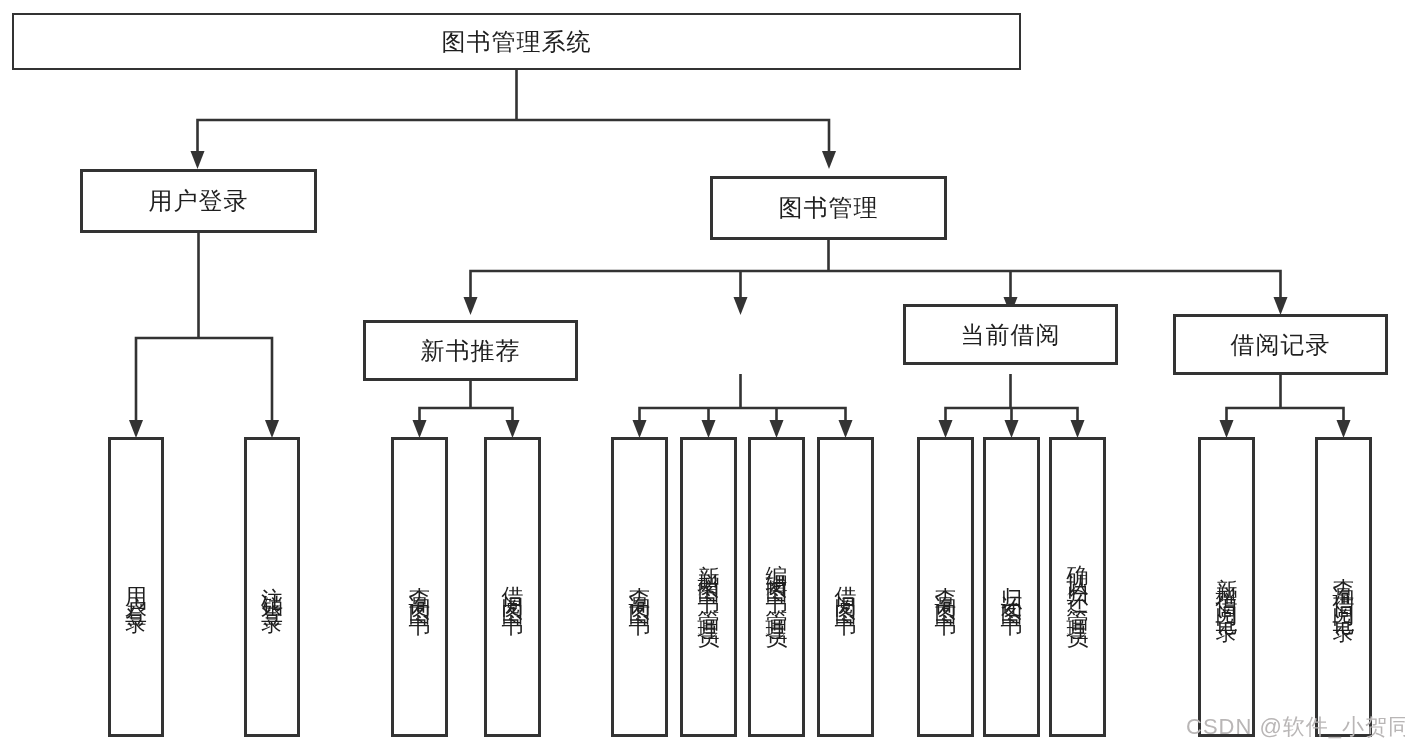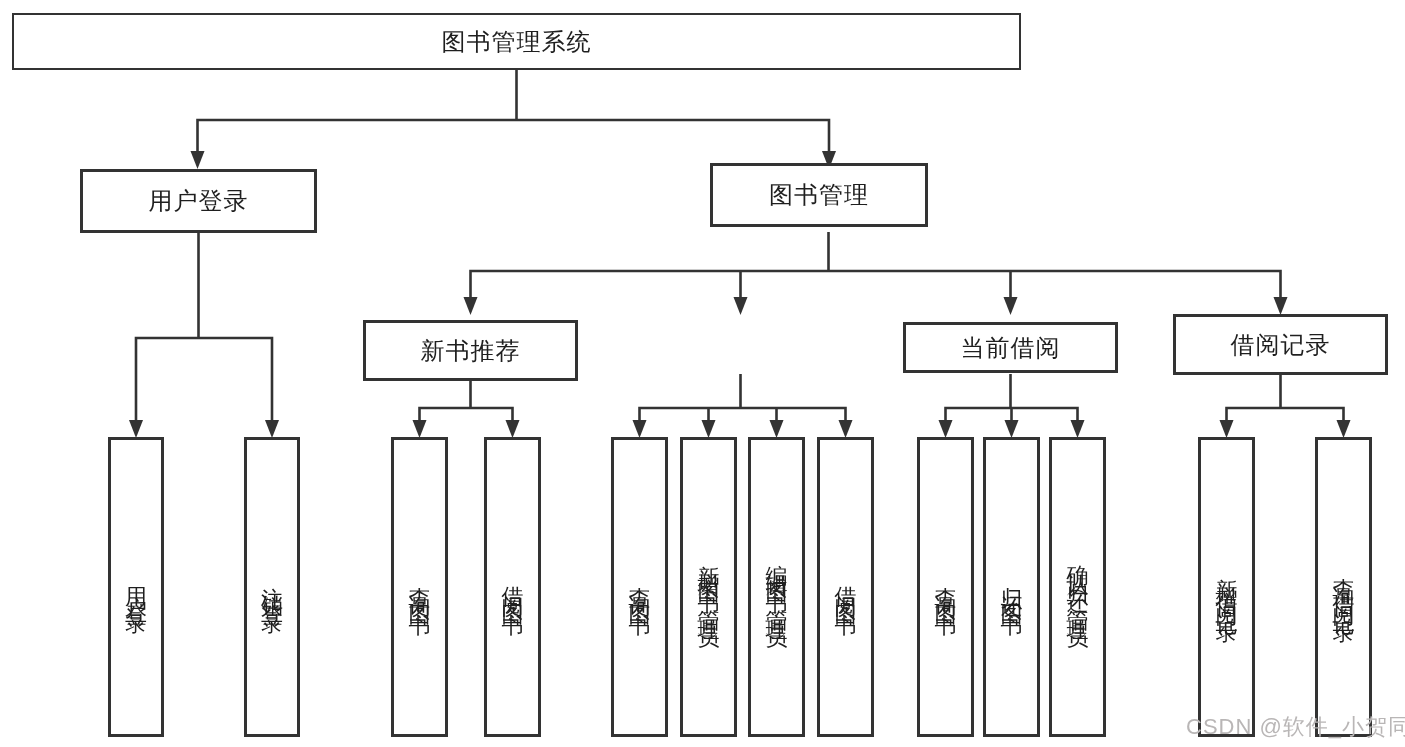--- a/index.html
+++ b/index.html
@@ -82,24 +82,24 @@
     <polygon fill="#333333" stroke="none" points="1070.5,420 1084.5,420 1077.5,438"></polygon>
 
     <path d="M1280.5 374 V408 M1225.2 408 H1344.8 M1226.5 408 V421 M1343.5 408 V421"></path>
     <polygon fill="#333333" stroke="none" points="1219.5,420 1233.5,420 1226.5,438"></polygon>
     <polygon fill="#333333" stroke="none" points="1336.5,420 1350.5,420 1343.5,438"></polygon>
   </svg>
 
   <div class="node h-node root-node" style="left:12px;top:13px;width:1009px;height:57px">图书管理系统</div>
 
   <div class="node h-node" style="left:80px;top:169px;width:237px;height:64px">用户登录</div>
-  <div class="node h-node" style="left:710px;top:163px;width:218px;height:64px">图书管理</div>
+  <div class="node h-node" style="left:710px;top:176px;width:237px;height:64px">图书管理</div>
 
   <div class="node h-node" style="left:363px;top:320px;width:215px;height:61px">新书推荐</div>
-  <div class="node h-node" style="left:903px;top:322px;width:215px;height:51px">当前借阅</div>
+  <div class="node h-node" style="left:903px;top:304px;width:215px;height:61px">当前借阅</div>
   <div class="node h-node" style="left:1173px;top:314px;width:215px;height:61px">借阅记录</div>
 
   <div class="node leaf" style="left:108px;top:437px;width:56px;height:300px">用户登录</div>
   <div class="node leaf" style="left:244px;top:437px;width:56px;height:300px">注销登录</div>
 
   <div class="node leaf" style="left:391px;top:437px;width:57px;height:300px">查询图书</div>
   <div class="node leaf" style="left:484px;top:437px;width:57px;height:300px">借阅图书</div>
 
   <div class="node leaf" style="left:611px;top:437px;width:57px;height:300px">查询图书</div>
   <div class="node leaf" style="left:680px;top:437px;width:57px;height:300px">新增图书（管理员）</div>

